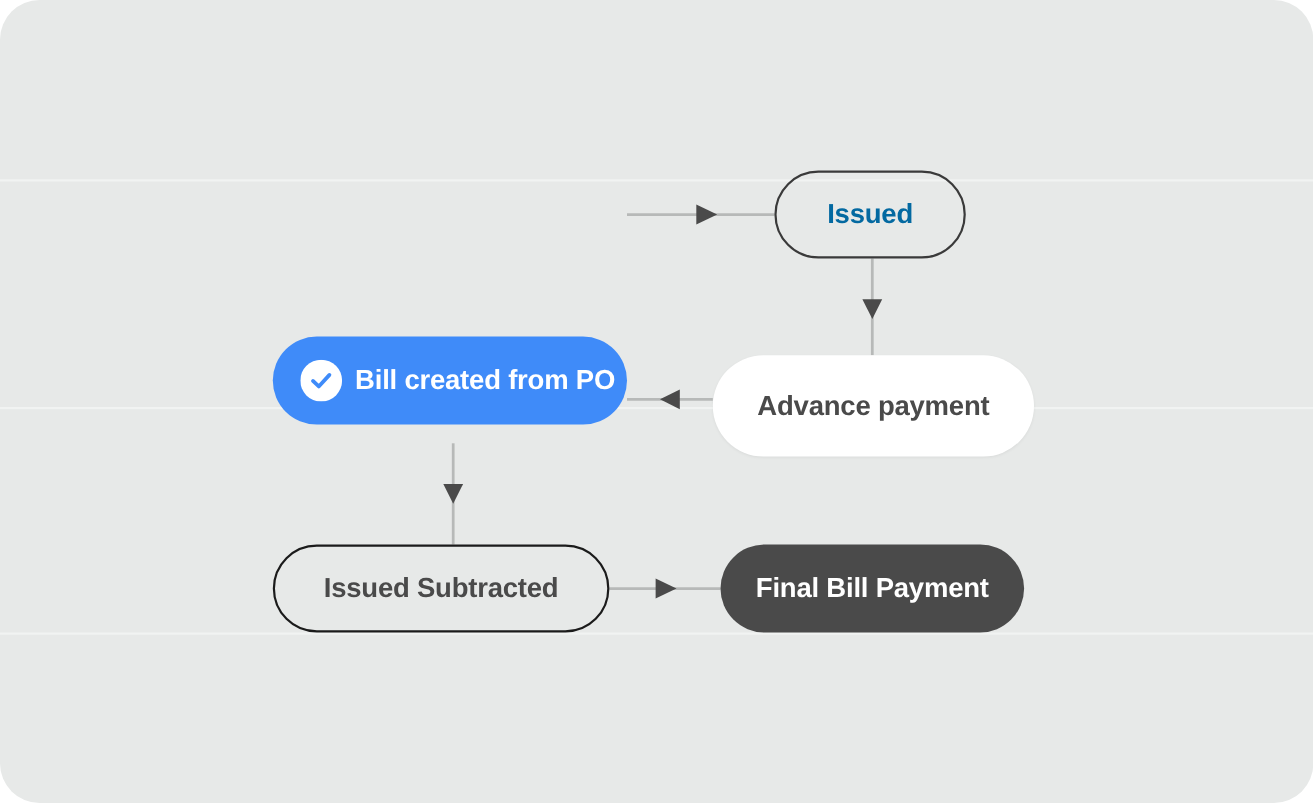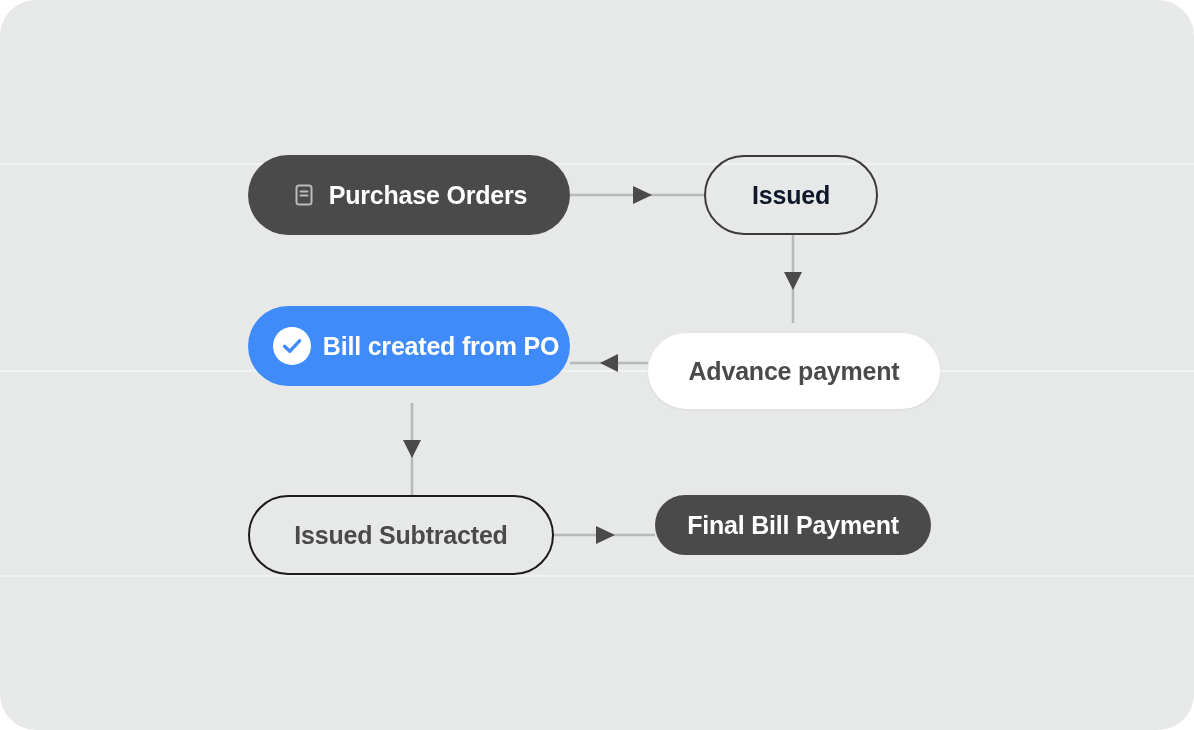--- a/index.html
+++ b/index.html
@@ -68,21 +68,21 @@
   .node-dark {
     background: #4a4a4a;
     color: #ffffff;
   }
   .node-blue {
     background: #3f8bf9;
     color: #ffffff;
   }
   .node-outline {
     background: transparent;
-    color: #0f172a;
+    color: #0369a1;
     border: 2.5px solid #3a3a3a;
   }
   .node-outline-soft {
     background: transparent;
     color: #4a4a4a;
     border: 2.5px solid #1b1b1b;
   }
   .node-white {
     background: #ffffff;
     color: #4a4a4a;
@@ -94,23 +94,23 @@
     align-items: center;
     justify-content: center;
     flex: none;
     margin-right: 12px;
   }
 
   
   #node-purchase-orders { left: 248px; top: 155px; width: 322px; height: 80px; }
   #node-issued          { left: 704px; top: 155px; width: 174px; height: 80px; }
   #node-bill-created    { left: 248px; top: 306px; width: 322px; height: 80px; padding-left: 14px; }
-  #node-advance-payment { left: 648px; top: 333px; width: 292px; height: 76px; }
+  #node-advance-payment { left: 648px; top: 323px; width: 292px; height: 92px; }
   #node-advance-sub     { left: 248px; top: 495px; width: 306px; height: 80px; }
-  #node-final-bill      { left: 655px; top: 495px; width: 276px; height: 60px; }
+  #node-final-bill      { left: 655px; top: 495px; width: 276px; height: 80px; }
 </style>
 </head>
 <body>
 
 <div id="canvas">
 
   <div class="gridline" style="top:163px;"></div>
   <div class="gridline" style="top:370px;"></div>
   <div class="gridline" style="top:575px;"></div>
 
@@ -135,30 +135,20 @@
       <line class="edge-line" x1="412" y1="403" x2="412" y2="495"></line>
       <polygon class="edge-head" points="403,440 421,440 412,458"></polygon>
     </g>
 
     <g>
       <line class="edge-line" x1="554" y1="535" x2="655" y2="535"></line>
       <polygon class="edge-head" points="596,526 615,535 596,544"></polygon>
     </g>
   </svg>
 
-  <div class="node node-dark" id="node-purchase-orders">
-    <span class="node-icon">
-      <svg width="26" height="26" viewBox="0 0 26 26">
-        <rect x="5.5" y="3.5" width="15" height="19" rx="2.5" fill="none" stroke="#b9bbba" stroke-width="2"></rect>
-        <line x1="9.5" y1="9.5" x2="16.5" y2="9.5" stroke="#b9bbba" stroke-width="2" stroke-linecap="round"></line>
-        <line x1="9.5" y1="13.5" x2="16.5" y2="13.5" stroke="#b9bbba" stroke-width="2" stroke-linecap="round"></line>
-      </svg>
-    </span>
-    <span>Purchase Orders</span>
-  </div>
 
   <div class="node node-outline" id="node-issued">
     <span>Issued</span>
   </div>
 
   <div class="node node-blue" id="node-bill-created">
     <span class="node-icon">
       <svg width="38" height="38" viewBox="0 0 38 38">
         <circle cx="19" cy="19" r="19" fill="#ffffff"></circle>
         <path d="M11.5 19.3 L16.8 24.3 L26.5 13.8" fill="none" stroke="#3f8bf9" stroke-width="3.4" stroke-linecap="round" stroke-linejoin="round"></path>

